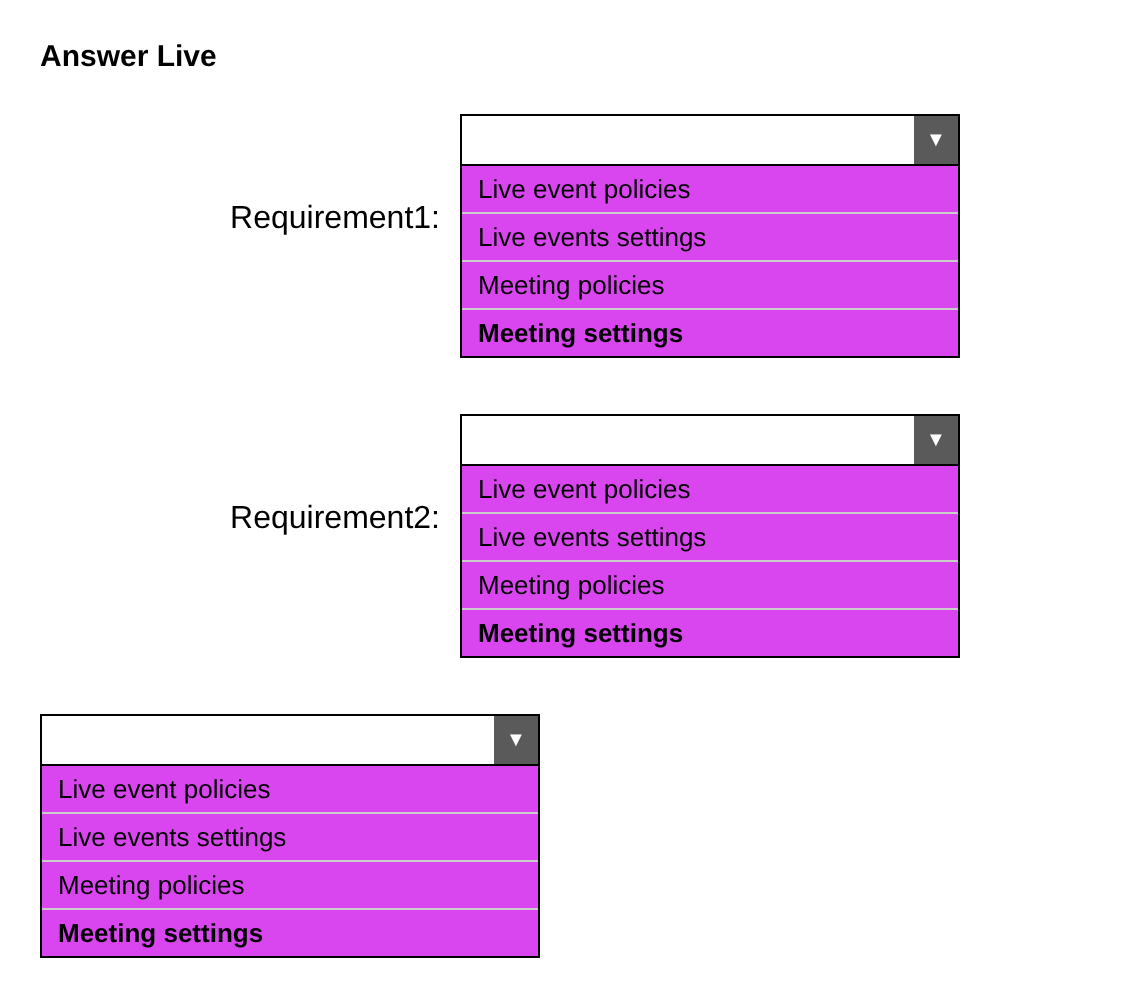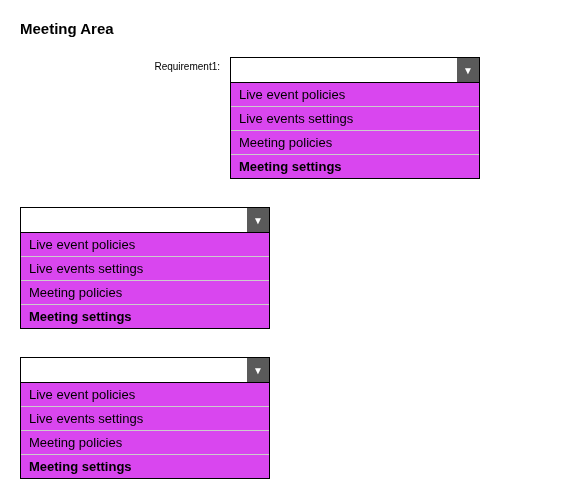--- a/index.html
+++ b/index.html
@@ -28,21 +28,22 @@
       align-items: flex-start;
       margin-bottom: 28px;
     }
 
     .requirement-label {
       width: 210px;
       text-align: right;
       padding-right: 10px;
       padding-top: 4px;
       flex-shrink: 0;
-      font-size: 10px;
+      font-size: 16px;
+      margin-top: 40px;
     }
 
     .dropdown-container {
       display: flex;
       flex-direction: column;
       width: 250px;
     }
 
     .dropdown-options {
       width: 100%;
@@ -86,39 +87,40 @@
       color: #fff;
       font-size: 10px;
       flex-shrink: 0;
       cursor: pointer;
     }
   </style>
 </head>
 <body>
 
 <div>
-  <div class="answer-area-title">Meeting Area</div>
+  <div class="answer-area-title">Answer Live</div>
 
   <div id="requirements-container">
       <div class="requirement-block">
         <div class="requirement-label">Requirement1:</div>
         <div class="dropdown-container">
           <div class="select-row">
             <div class="select-input-area"></div>
             <div class="arrow-btn">▼</div>
           </div>
           <div class="dropdown-options">
             <div class="dropdown-option">Live event policies</div>
             <div class="dropdown-option">Live events settings</div>
             <div class="dropdown-option">Meeting policies</div>
             <div class="dropdown-option">Meeting settings</div>
           </div>
         </div>
       </div>
       <div class="requirement-block">
+        <div class="requirement-label">Requirement2:</div>
         <div class="dropdown-container">
           <div class="select-row">
             <div class="select-input-area"></div>
             <div class="arrow-btn">▼</div>
           </div>
           <div class="dropdown-options">
             <div class="dropdown-option">Live event policies</div>
             <div class="dropdown-option">Live events settings</div>
             <div class="dropdown-option">Meeting policies</div>
             <div class="dropdown-option">Meeting settings</div>

